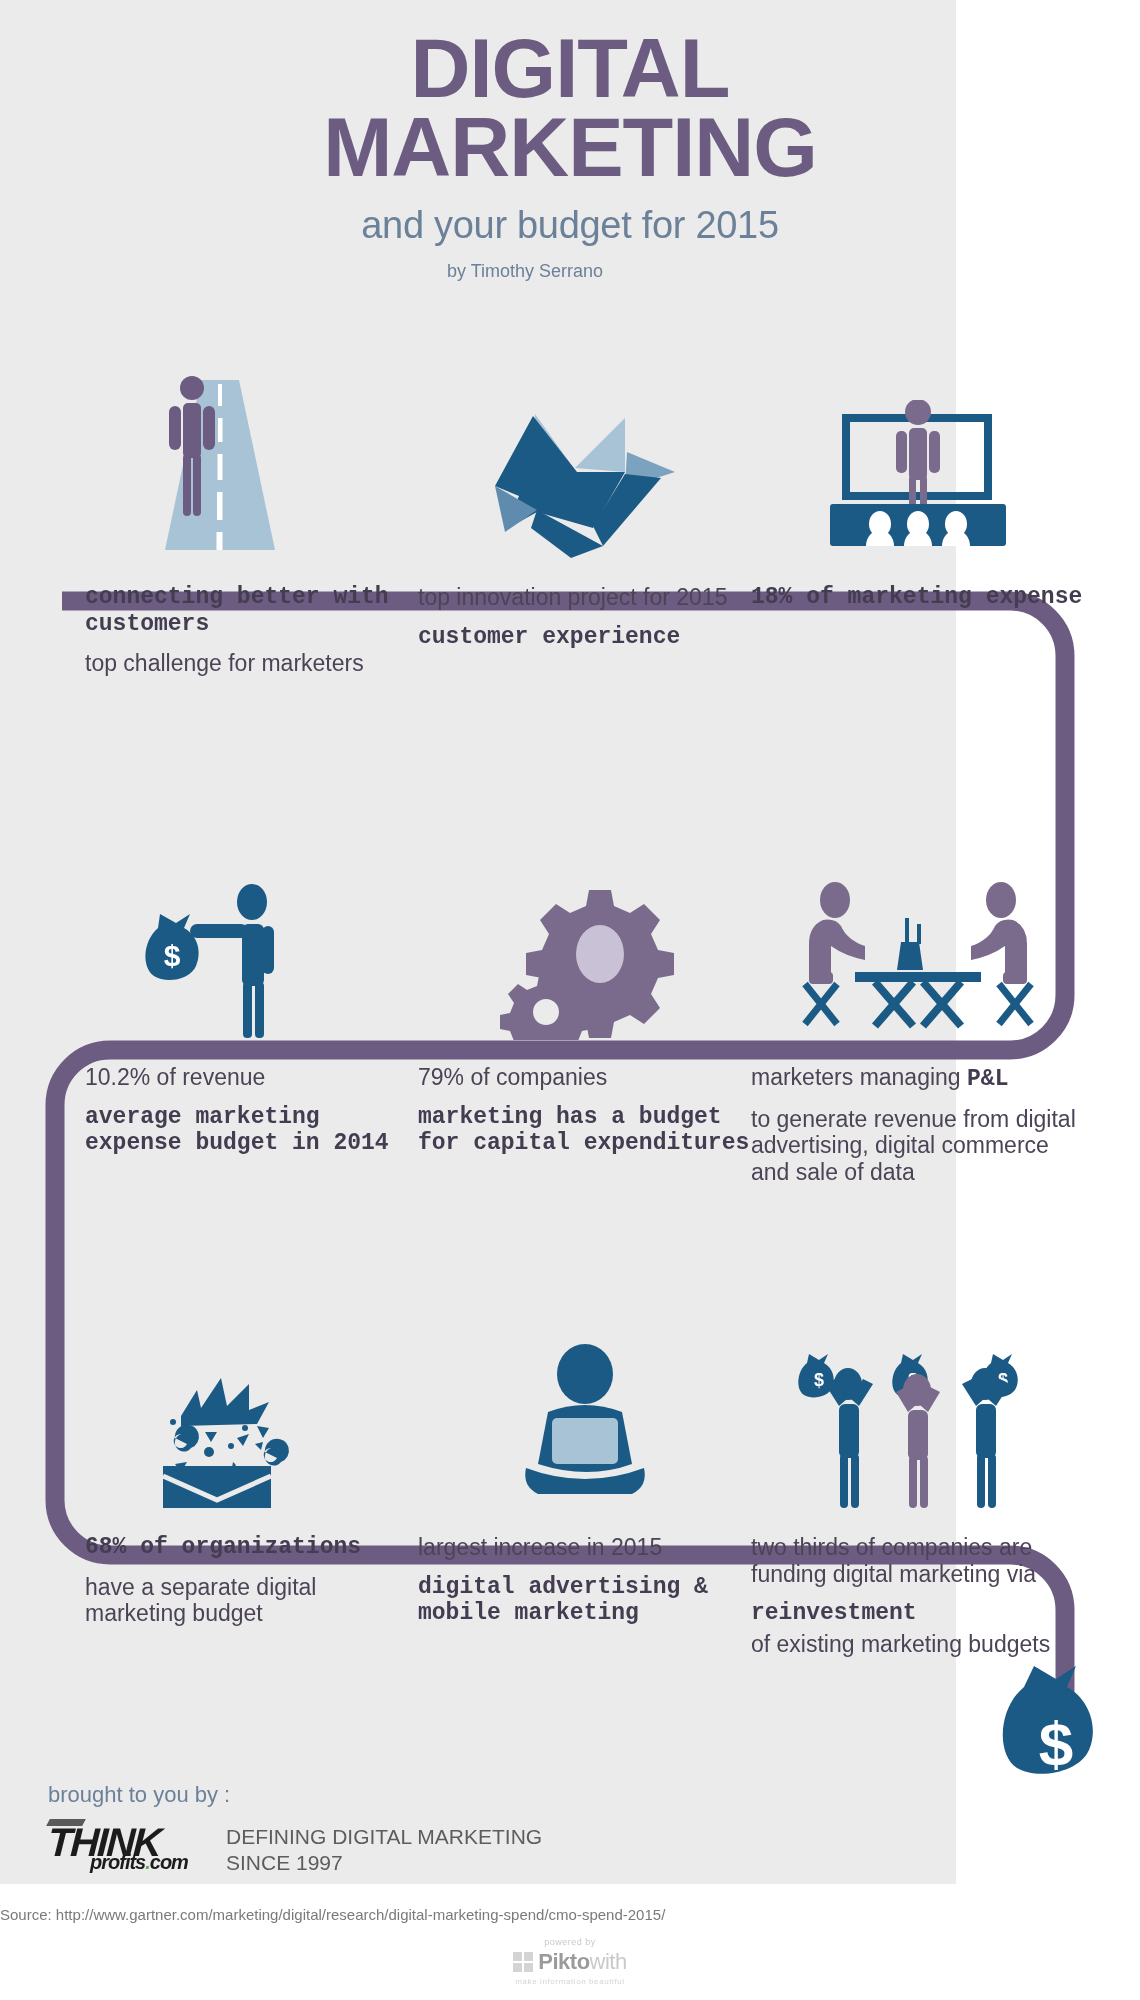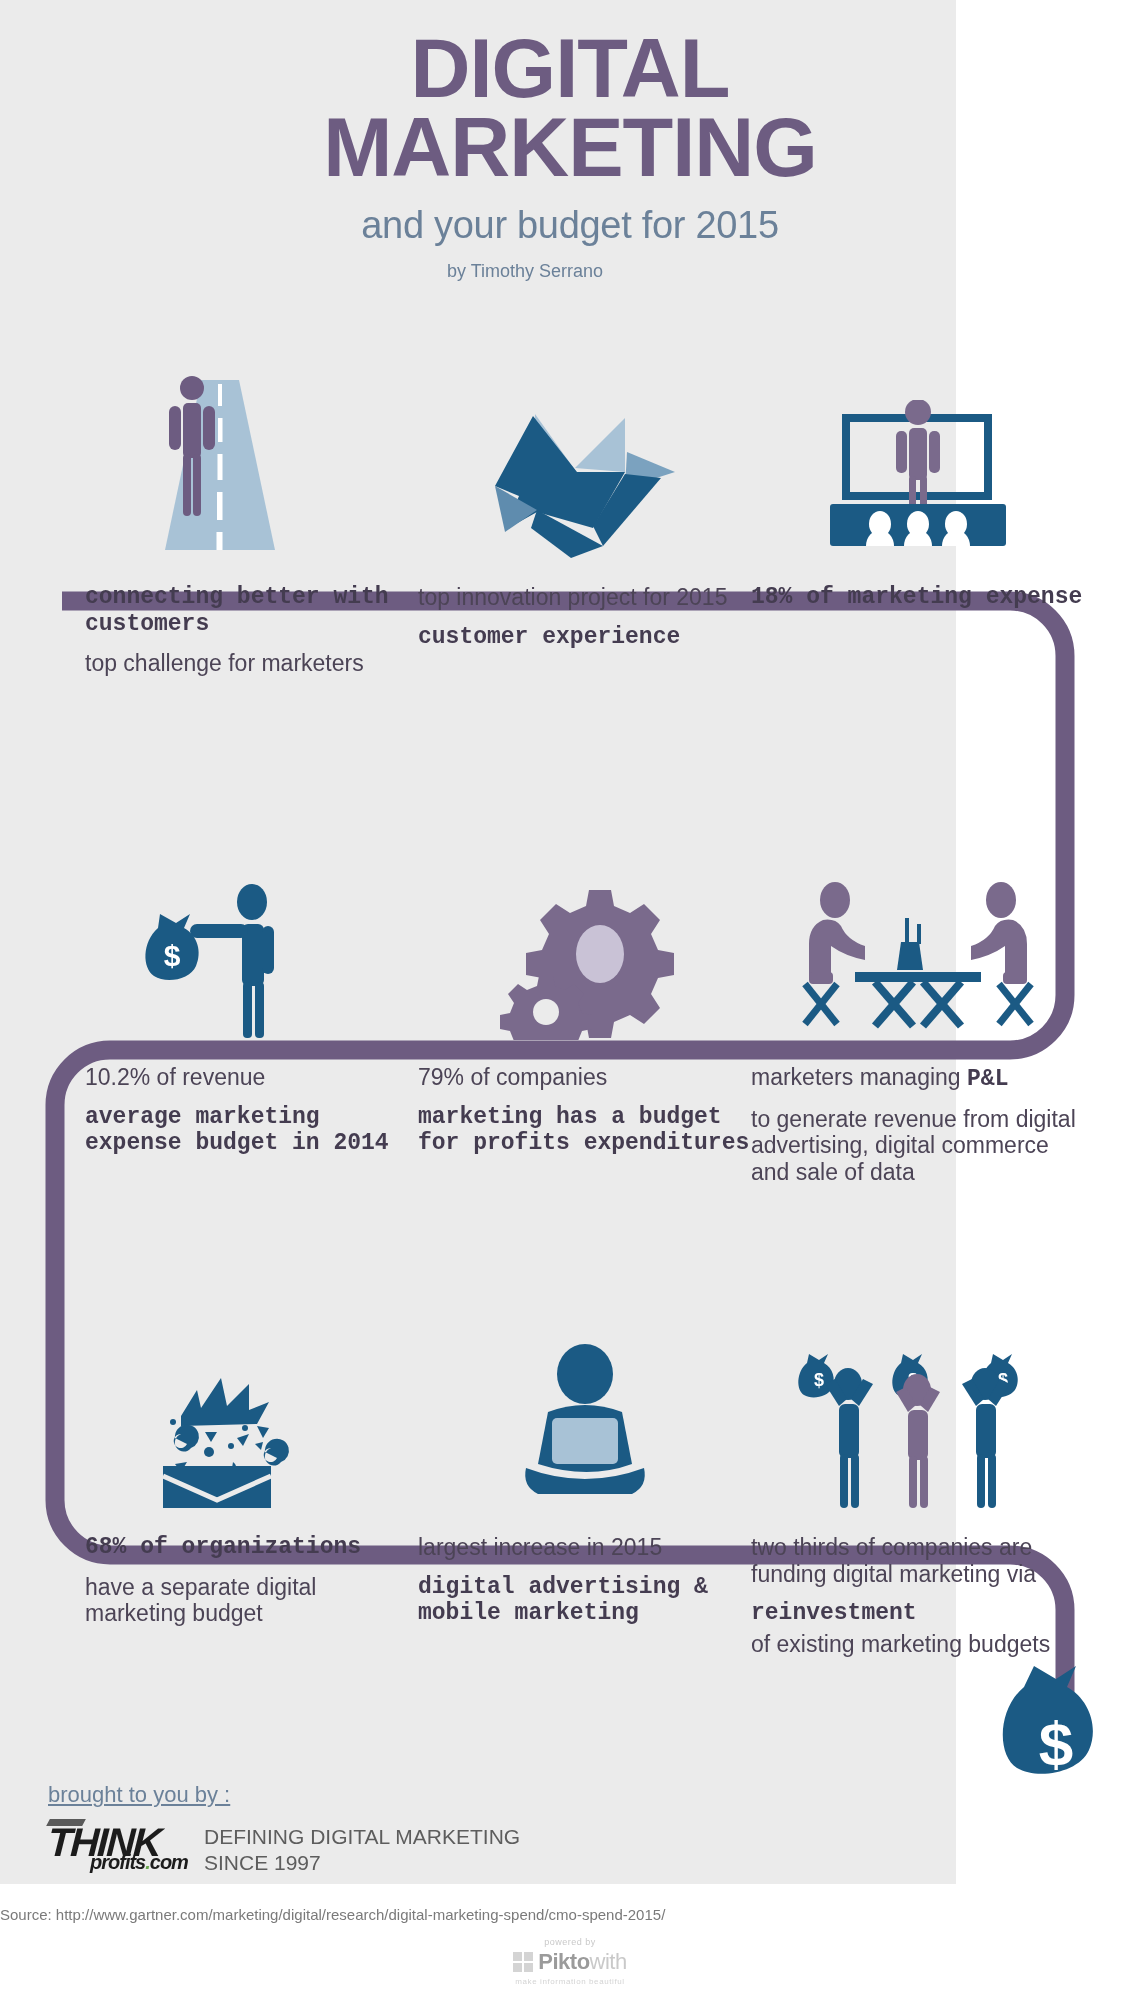--- a/index.html
+++ b/index.html
@@ -76,21 +76,20 @@
   .txt .n { font-weight: 400; color: #4c4456; }
   .txt p { margin-bottom: 13px; }
   .txt p:last-child { margin-bottom: 0; }
 
   
   .footer { position: absolute; left: 48px; top: 1782px; width: 700px; }
   .brought {
     color: #6b8199;
     font-size: 22px;
     margin-bottom: 10px;
-    text-decoration: underline;
   }
   .logo-row { display: flex; align-items: flex-start; }
   .thinklogo {
     width: 148px; height: 58px;
     position: relative;
     flex: 0 0 auto;
   }
   .tl-think {
     position: absolute; left: 0; top: 2px;
     font-family: "Liberation Sans", sans-serif;
@@ -107,21 +106,21 @@
     letter-spacing: -1px;
   }
   .tl-dot { color: #6aa84f; }
   .tl-com { color: #1c1c1c; }
   .tl-bar {
     position: absolute; left: 0; top: 1px;
     width: 36px; height: 7px; background: #5a5a5a;
     transform: skewX(-28deg);
   }
   .tagline {
-    margin-left: 8px;
+    margin-left: 30px;
     color: #5d5d5d;
     font-size: 21px;
     line-height: 1.25;
     padding-top: 6px;
   }
 
   
   .bottomstrip {
     position: absolute; left: 0; top: 1884px;
     width: 1140px; height: 116px;
@@ -293,21 +292,21 @@
           </g>
           <ellipse cx="115" cy="74" rx="24" ry="29" fill="#c9c2d6"></ellipse>
           <g fill="#7a6a8c">
             <path d="M54 96 h14 l2 10 l10 4 l9 -6 l10 10 l-6 9 l4 10 l10 2 v14 l-10 2 l-4 10 l6 9 l-10 10 l-9 -6 l-10 4 l-2 10 h-14 l-2 -10 l-10 -4 l-9 6 l-10 -10 l6 -9 l-4 -10 l-10 -2 v-14 l10 -2 l4 -10 l-6 -9 l10 -10 l9 6 l10 -4 z"></path>
           </g>
           <circle cx="61" cy="132" r="13" fill="#ebebeb"></circle>
         </svg>
       </div>
       <div class="txt">
         <p class="n">79% of companies</p>
-        <p class="b">marketing has a budget for profits expenditures</p>
+        <p class="b">marketing has a budget for capital expenditures</p>
       </div>
     </div>
 
     <div class="cell c3">
       <div class="iconbox">
         <svg width="250" height="160" viewBox="0 0 250 160">
 
           <g fill="#7a6a8c">
             <ellipse cx="42" cy="20" rx="15" ry="18"></ellipse>
             <path d="M 30 40 q -14 6 -14 24 l 0 32 l 22 0 l 0 -30 q 14 10 34 14 l 0 -14 q -18 -6 -24 -20 q -6 -8 -18 -6 z"></path>

